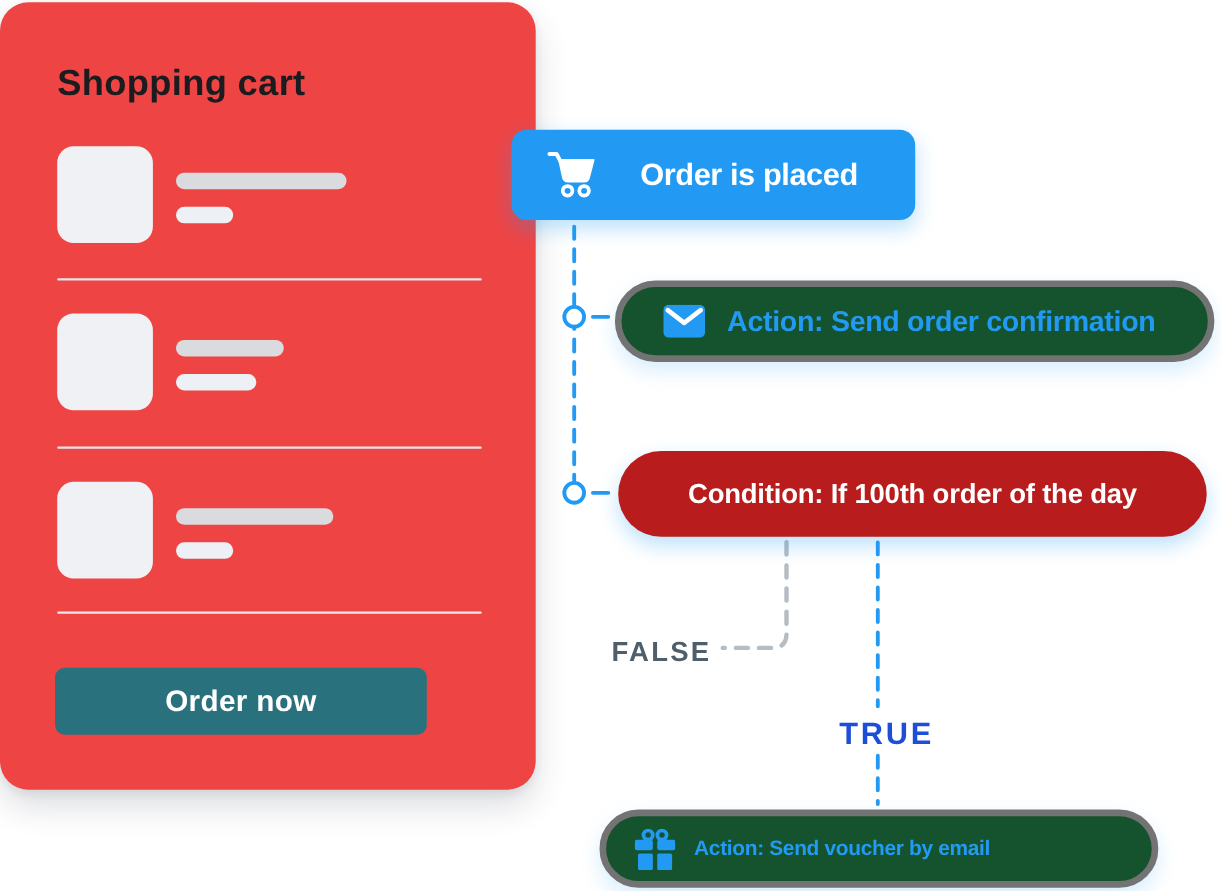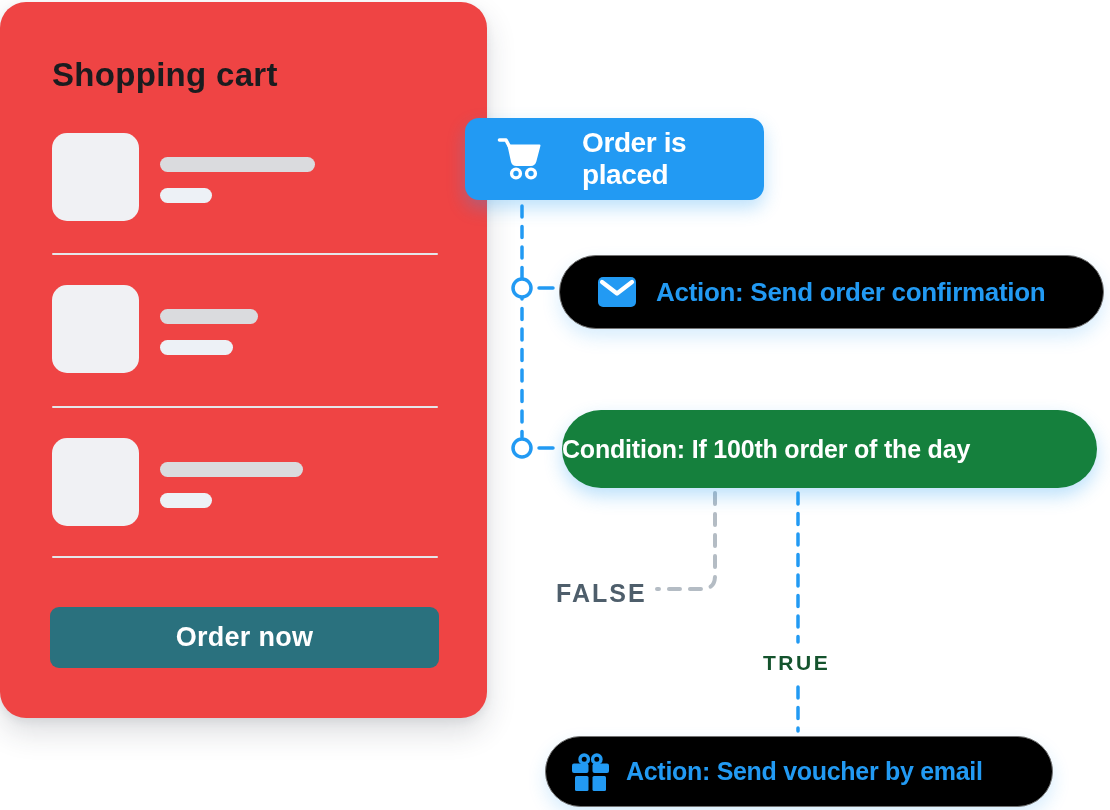--- a/index.html
+++ b/index.html
@@ -25,49 +25,49 @@
   }
   .line{position:absolute;left:108px;height:15px;border-radius:8px;}
   .line-a{top:24px;background:#dadbde;}
   .line-b{top:55px;background:#edf1f6;}
   .row1 .line-a{width:155px}.row1 .line-b{width:52px}
   .row2 .line-a{width:98px}.row2 .line-b{width:73px}
   .row3 .line-a{width:143px}.row3 .line-b{width:52px}
   .divider{position:absolute;left:52px;width:386px;height:2px;background:#e5e6ea;border-radius:1px;}
   .div1{top:251px}.div2{top:404px}.div3{top:554px}
   .order-btn{
-    position:absolute;left:50px;top:605px;width:389px;height:61px;border:none;border-radius:9px;
+    position:absolute;left:50px;top:605px;width:338px;height:61px;border:none;border-radius:9px;
     background:#2a717e;color:#ffffff;font-family:inherit;font-size:27px;font-weight:600;
     display:flex;align-items:center;justify-content:center;cursor:pointer;letter-spacing:.3px;
   }
   
   .flow-svg{position:absolute;left:0;top:0;width:1110px;height:810px;z-index:2;pointer-events:none;}
   .flow-node{position:absolute;z-index:3;display:flex;align-items:center;box-sizing:border-box;cursor:pointer;}
   .node-trigger{
-    left:465px;top:118px;width:299px;height:82px;border-radius:14px;background:#229af3;
+    left:465px;top:118px;width:367px;height:82px;border-radius:14px;background:#229af3;
     padding-left:32px;box-shadow:0 8px 18px rgba(34,154,243,.30);
   }
   .node-trigger .node-label{color:#ffffff;font-size:28px;font-weight:700;letter-spacing:-.4px;margin-left:39px;}
   .pill{
-    border-radius:40px;background:#000000;border:1px solid #737373;
+    border-radius:40px;background:#14532d;border:6px solid #737373;
     box-shadow:0 8px 18px rgba(34,154,243,.18);
   }
   .pill .node-label{color:#229af3;font-weight:700;letter-spacing:-.3px;}
   .node-action1{left:559px;top:255px;width:545px;height:74px;padding-left:38px;}
   .node-action1 .node-label{font-size:26px;margin-left:20px;}
   .node-condition{
-    left:562px;top:410px;width:535px;height:78px;border-radius:39px;background:#15803d;
-    justify-content:flex-start;box-shadow:0 8px 18px rgba(34,154,243,.30);
+    left:562px;top:410px;width:535px;height:78px;border-radius:39px;background:#b91c1c;
+    justify-content:center;box-shadow:0 8px 18px rgba(34,154,243,.30);
   }
   .node-condition .node-label{color:#ffffff;font-size:25px;font-weight:700;letter-spacing:-.2px;}
   .node-action2{left:545px;top:736px;width:508px;height:71px;padding-left:26px;}
-  .node-action2 .node-label{font-size:25px;margin-left:17px;}
+  .node-action2 .node-label{font-size:19px;margin-left:17px;}
   .branch-label{position:absolute;z-index:3;font-weight:800;text-align:right;}
   .false-label{left:556px;top:579px;font-size:25px;color:#4e5e6b;letter-spacing:2px;}
-  .true-label{left:763px;top:651px;font-size:21px;color:#14532d;letter-spacing:2.5px;}
+  .true-label{left:763px;top:651px;font-size:28px;color:#1d4ed8;letter-spacing:2.5px;}
   .icon-box{flex:0 0 auto;display:block;}
 </style>
 </head>
 <body>
 
 <div id="stage">
 
   <div class="cart-card">
     <div class="card-title">Shopping cart</div>
 

